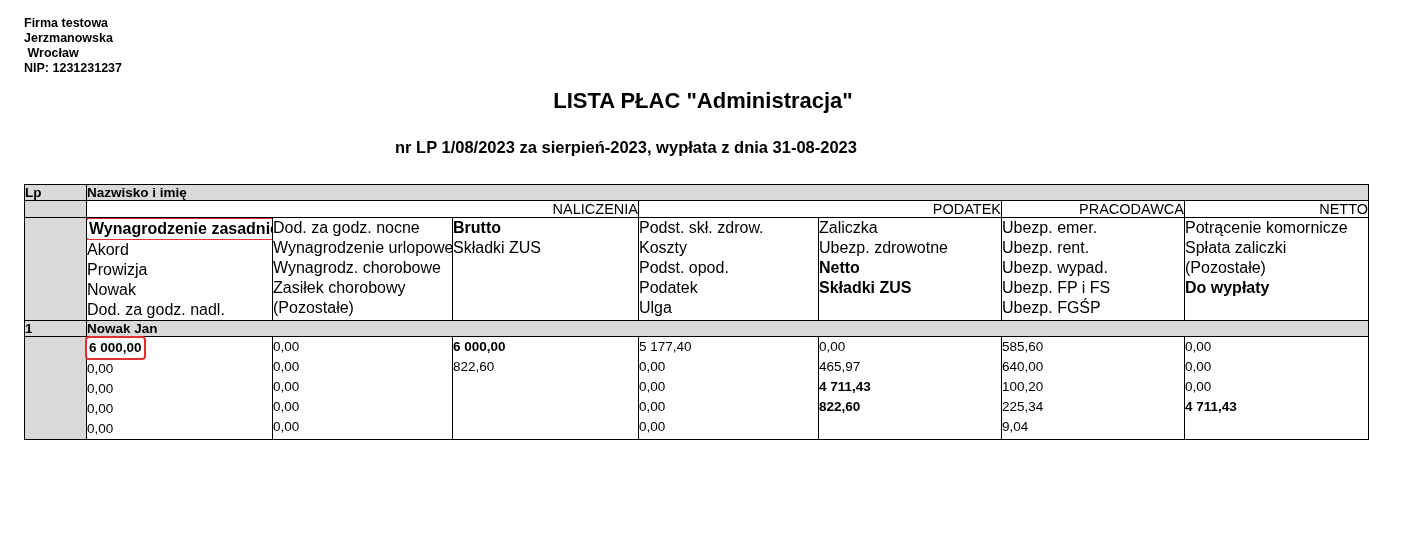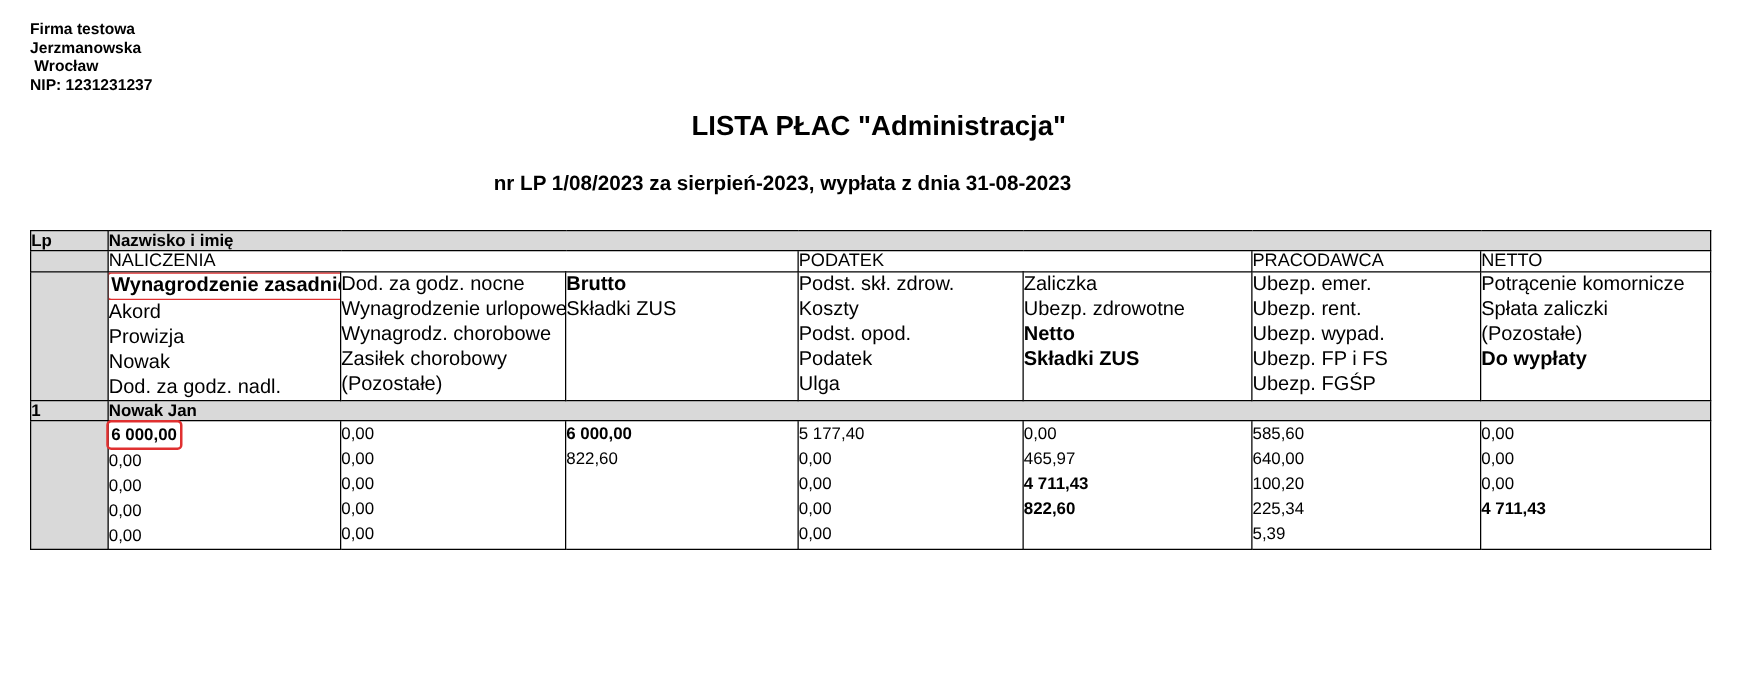--- a/index.html
+++ b/index.html
@@ -60,21 +60,21 @@
   .cell-pad { padding: 3px 5px 3px 5px; }
   .lp-col { width: 62px; }
   .c1 { width: 186px; }
   .c2 { width: 180px; }
   .c3 { width: 186px; }
   .c4 { width: 180px; }
   .c5 { width: 183px; }
   .c6 { width: 183px; }
   .c7 { width: 184px; }
   .group-head {
-    text-align: left;
+    text-align: right;
     font-size: 14.5px;
     padding: 4px 0 4px 0;
     background: #ffffff;
   }
   .label-list { line-height: 20px; font-size: 16px; }
   .label-list div { white-space: nowrap; overflow: hidden; }
   .b { font-weight: bold; }
   .num-list { line-height: 20px; font-size: 13.5px; text-align: left; }
   .num-list div { white-space: nowrap; }
   .row-name {
@@ -250,21 +250,21 @@
           <div class="b">822,60</div>
           <div>&nbsp;</div>
         </div>
       </td>
       <td class="pad-lr">
         <div class="num-list">
           <div>585,60</div>
           <div>640,00</div>
           <div>100,20</div>
           <div>225,34</div>
-          <div>5,39</div>
+          <div>9,04</div>
         </div>
       </td>
       <td class="pad-lr">
         <div class="num-list">
           <div>0,00</div>
           <div>0,00</div>
           <div>0,00</div>
           <div class="b">4 711,43</div>
           <div>&nbsp;</div>
         </div>

